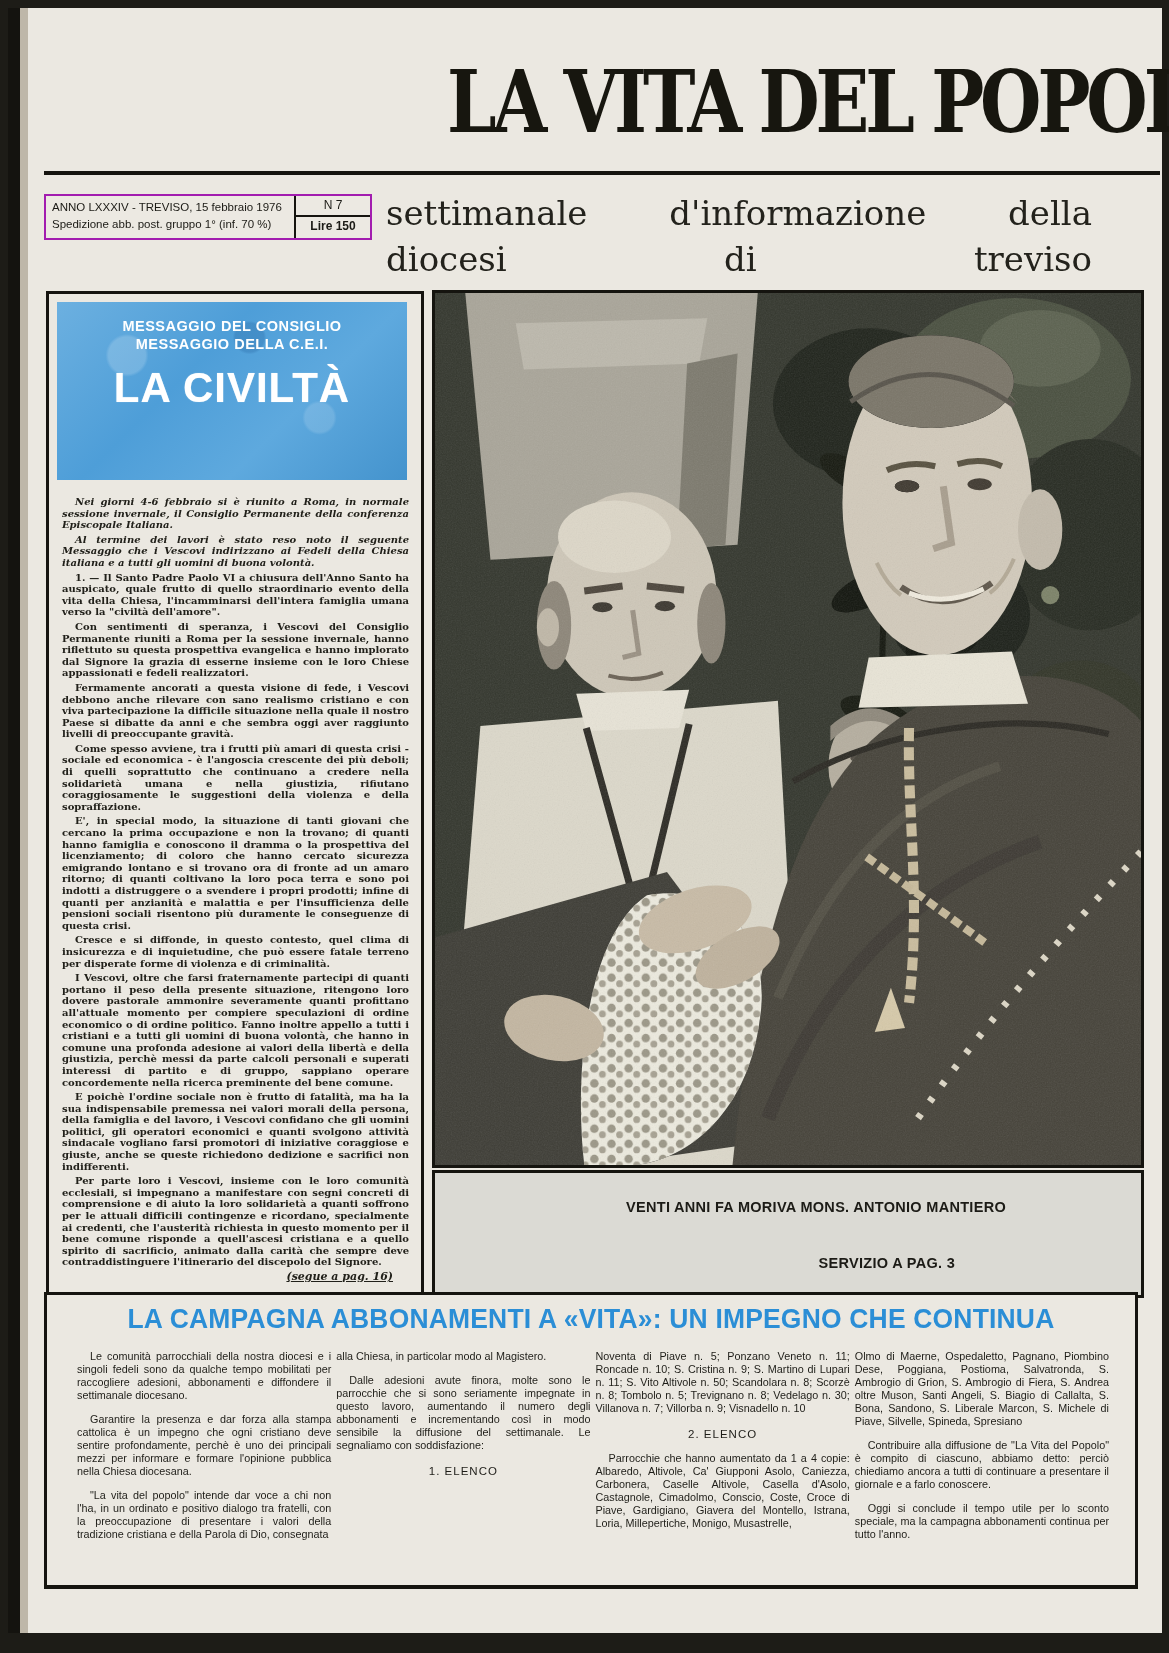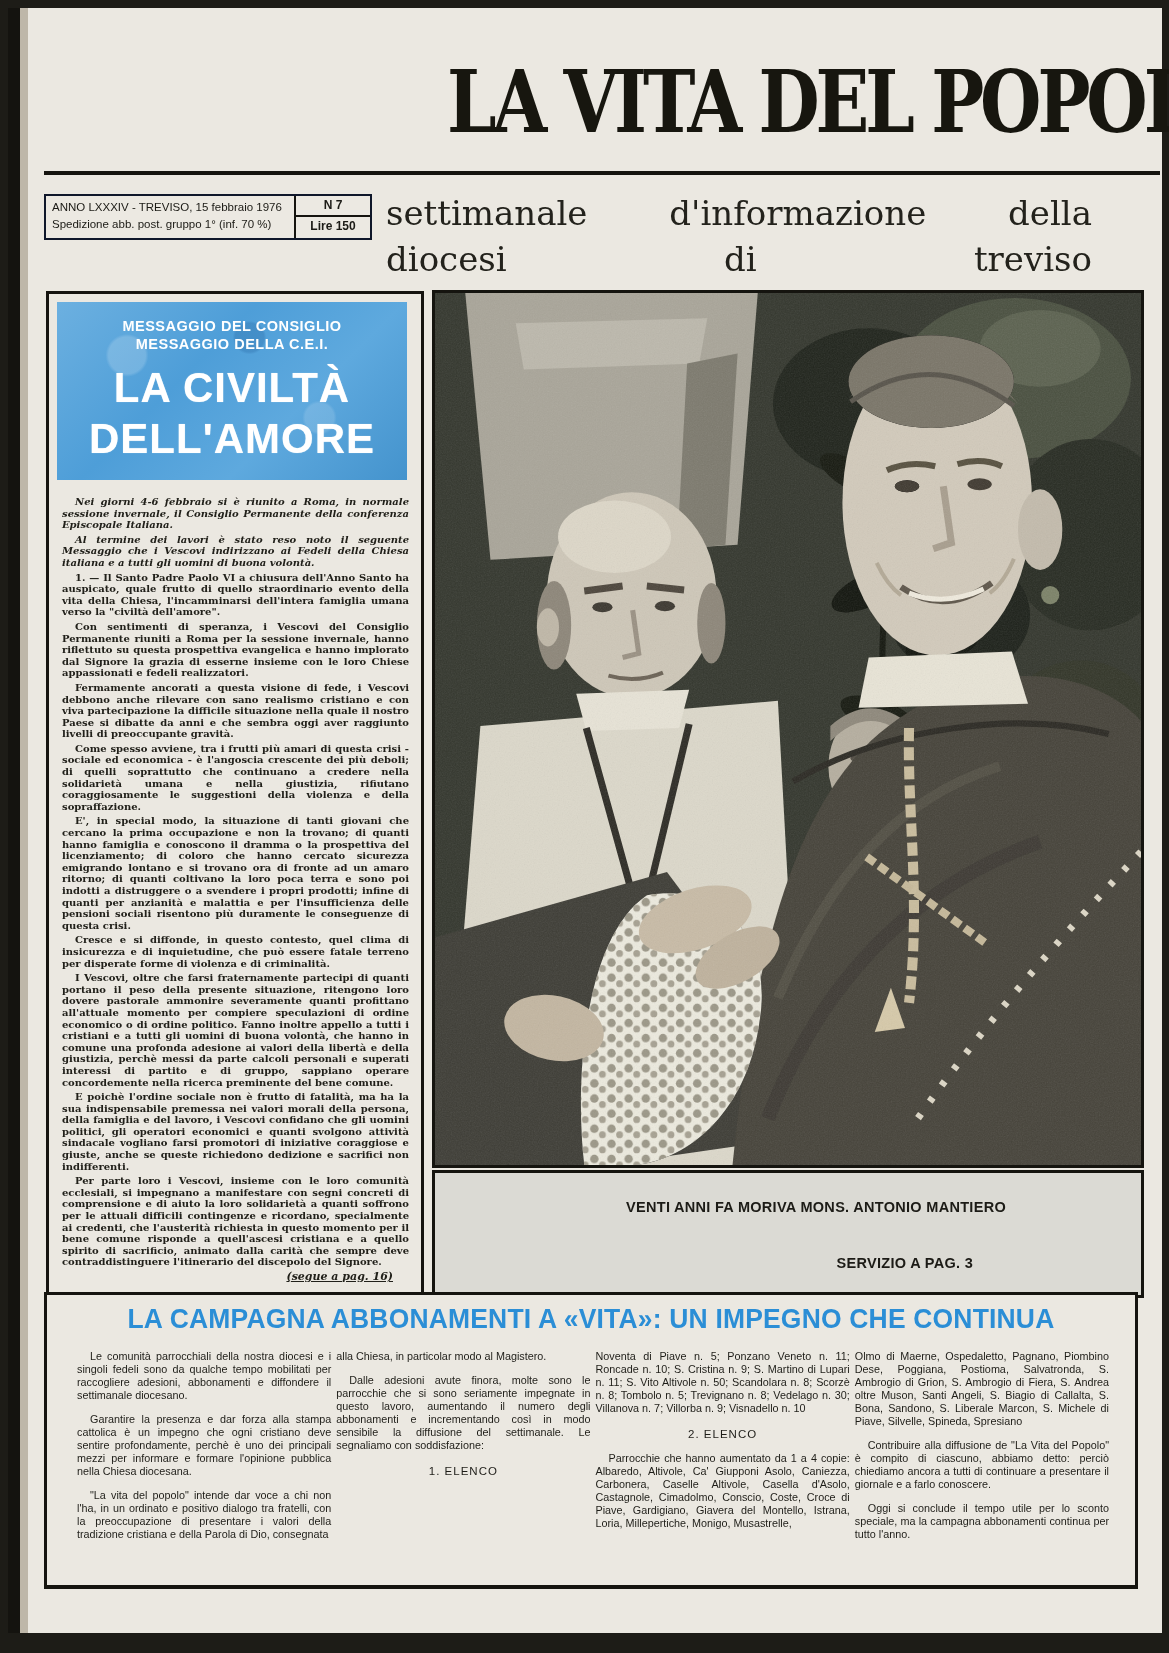--- a/index.html
+++ b/index.html
@@ -17,25 +17,25 @@
   .masthead{
     position:absolute;left:355px;top:40px;width:710px;height:110px;
     font-family:"DejaVu Serif","Liberation Serif",serif;
     font-weight:bold;font-size:86px;line-height:108px;letter-spacing:-5px;
     color:#17160f;text-align:center;white-space:nowrap;
     transform:scaleX(.82);transform-origin:50% 50%;
   }
   .toprule{position:absolute;left:16px;top:163px;width:1116px;height:4px;background:#15140f;}
   .issuebox{
     position:absolute;left:16px;top:186px;width:324px;height:42px;
-    border:2px solid #0f172a;display:flex;background:#ece9e2;color:#1b1a15;
+    border:2px solid #a21caf;display:flex;background:#ece9e2;color:#1b1a15;
   }
   .issuebox .left{flex:1;padding:3px 6px 0 6px;font-size:11.5px;line-height:17px;white-space:nowrap;}
   .issuebox .right{width:74px;border-left:2px solid #15140f;text-align:center;font-size:12px;line-height:19px;}
-  .issuebox .right .num{border-bottom:2px solid #15140f;font-weight:bold;}
+  .issuebox .right .num{border-bottom:2px solid #15140f;}
   .issuebox .right .price{font-weight:bold;}
   .subtitle{
     position:absolute;left:358px;top:182px;width:706px;
     font-family:"DejaVu Serif","Liberation Serif",serif;
     font-size:34px;color:#23221c;
     text-align:justify;text-align-last:justify;word-spacing:5px;line-height:46px;
   }
   
   .leadbox{
     position:absolute;left:18px;top:283px;width:372px;height:1014px;
@@ -67,21 +67,21 @@
     position:absolute;left:404px;top:282px;width:706px;height:872px;
     border:3px solid #15140f;background:#3a3d34;overflow:hidden;
   }
   .photobox svg{display:block;width:100%;height:100%;}
   .captionbox{
     position:absolute;left:404px;top:1162px;width:706px;height:122px;
     border:3px solid #15140f;background:#dbdad4;color:#1c1b16;
   }
   .cap1{position:absolute;left:0;top:26px;width:100%;text-align:center;padding-left:56px;box-sizing:border-box;
     font-weight:bold;font-size:14.5px;letter-spacing:.3px;}
-  .cap2{position:absolute;right:168px;top:82px;font-weight:bold;font-size:14.5px;letter-spacing:.3px;}
+  .cap2{position:absolute;right:186px;top:82px;font-weight:bold;font-size:14.5px;letter-spacing:.3px;}
   
   .campbox{
     position:absolute;left:16px;top:1284px;width:1088px;height:290px;
     border:3px solid #15140f;border-bottom-width:4px;overflow:hidden;background:#ebe8e1;
   }
   .camphead{
     margin-top:9px;text-align:center;
     color:#2b8ed6;font-weight:bold;font-size:27px;letter-spacing:.2px;
     transform:scaleX(.98);white-space:nowrap;
   }
@@ -113,21 +113,20 @@
   <div class="subtitle">settimanale d'informazione della diocesi di treviso</div>
 
   <div class="leadbox">
     <div class="bluepanel">
       <div class="kicker">
         <div>MESSAGGIO DEL CONSIGLIO</div>
         <div>MESSAGGIO DELLA C.E.I.</div>
       </div>
       <div class="leadtitle">
         <div>LA CIVILTÀ</div>
-        <div>DELL'AMORE</div>
       </div>
     </div>
     <div class="leadtext">
       <p class="ital">Nei giorni 4-6 febbraio si è riunito a Roma, in normale sessione invernale, il Consiglio Permanente della conferenza Episcopale Italiana.</p>
       <p class="ital">Al termine dei lavori è stato reso noto il seguente Messaggio che i Vescovi indirizzano ai Fedeli della Chiesa italiana e a tutti gli uomini di buona volontà.</p>
       <p>1. — Il Santo Padre Paolo VI a chiusura dell'Anno Santo ha auspicato, quale frutto di quello straordinario evento della vita della Chiesa, l'incamminarsi dell'intera famiglia umana verso la "civiltà dell'amore".</p>
       <p>Con sentimenti di speranza, i Vescovi del Consiglio Permanente riuniti a Roma per la sessione invernale, hanno riflettuto su questa prospettiva evangelica e hanno implorato dal Signore la grazia di esserne insieme con le loro Chiese appassionati e fedeli realizzatori.</p>
       <p>Fermamente ancorati a questa visione di fede, i Vescovi debbono anche rilevare con sano realismo cristiano e con viva partecipazione la difficile situazione nella quale il nostro Paese si dibatte da anni e che sembra oggi aver raggiunto livelli di preoccupante gravità.</p>
       <p>Come spesso avviene, tra i frutti più amari di questa crisi - sociale ed economica - è l'angoscia crescente dei più deboli; di quelli soprattutto che continuano a credere nella solidarietà umana e nella giustizia, rifiutano coraggiosamente le suggestioni della violenza e della sopraffazione.</p>
       <p>E', in special modo, la situazione di tanti giovani che cercano la prima occupazione e non la trovano; di quanti hanno famiglia e conoscono il dramma o la prospettiva del licenziamento; di coloro che hanno cercato sicurezza emigrando lontano e si trovano ora di fronte ad un amaro ritorno; di quanti coltivano la loro poca terra e sono poi indotti a distruggere o a svendere i propri prodotti; infine di quanti per anzianità e malattia e per l'insufficienza delle pensioni sociali risentono più duramente le conseguenze di questa crisi.</p>

